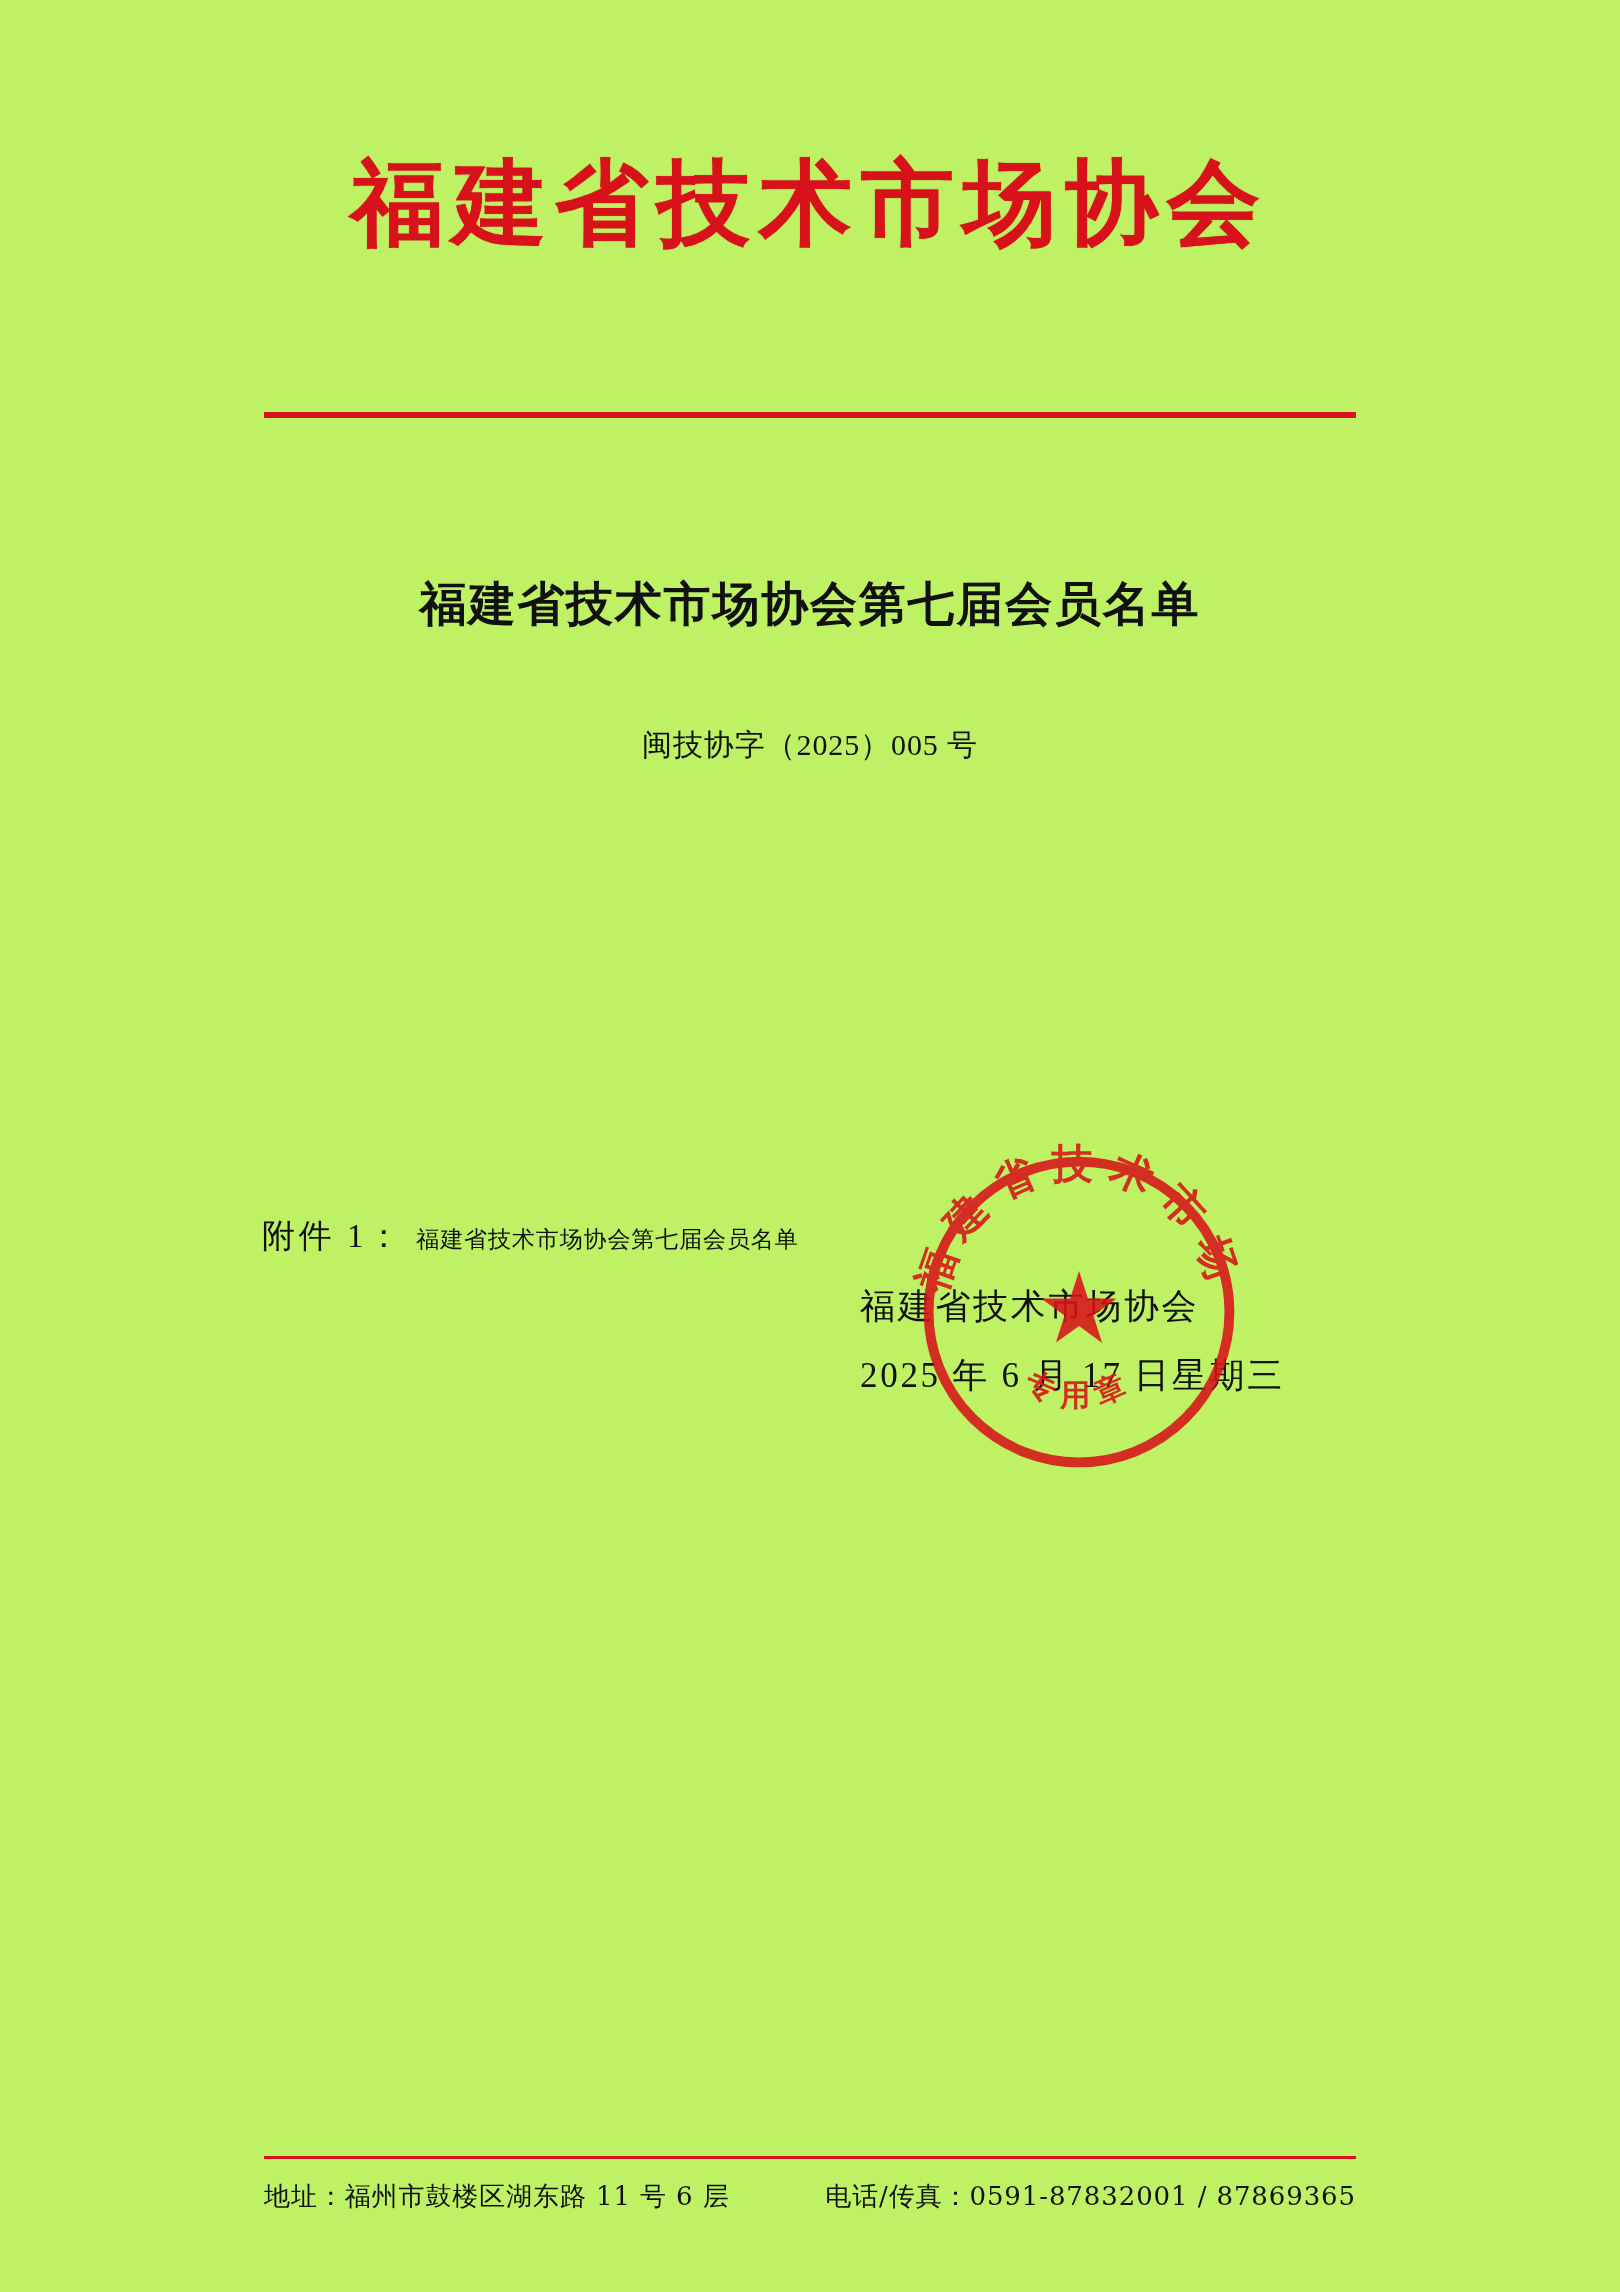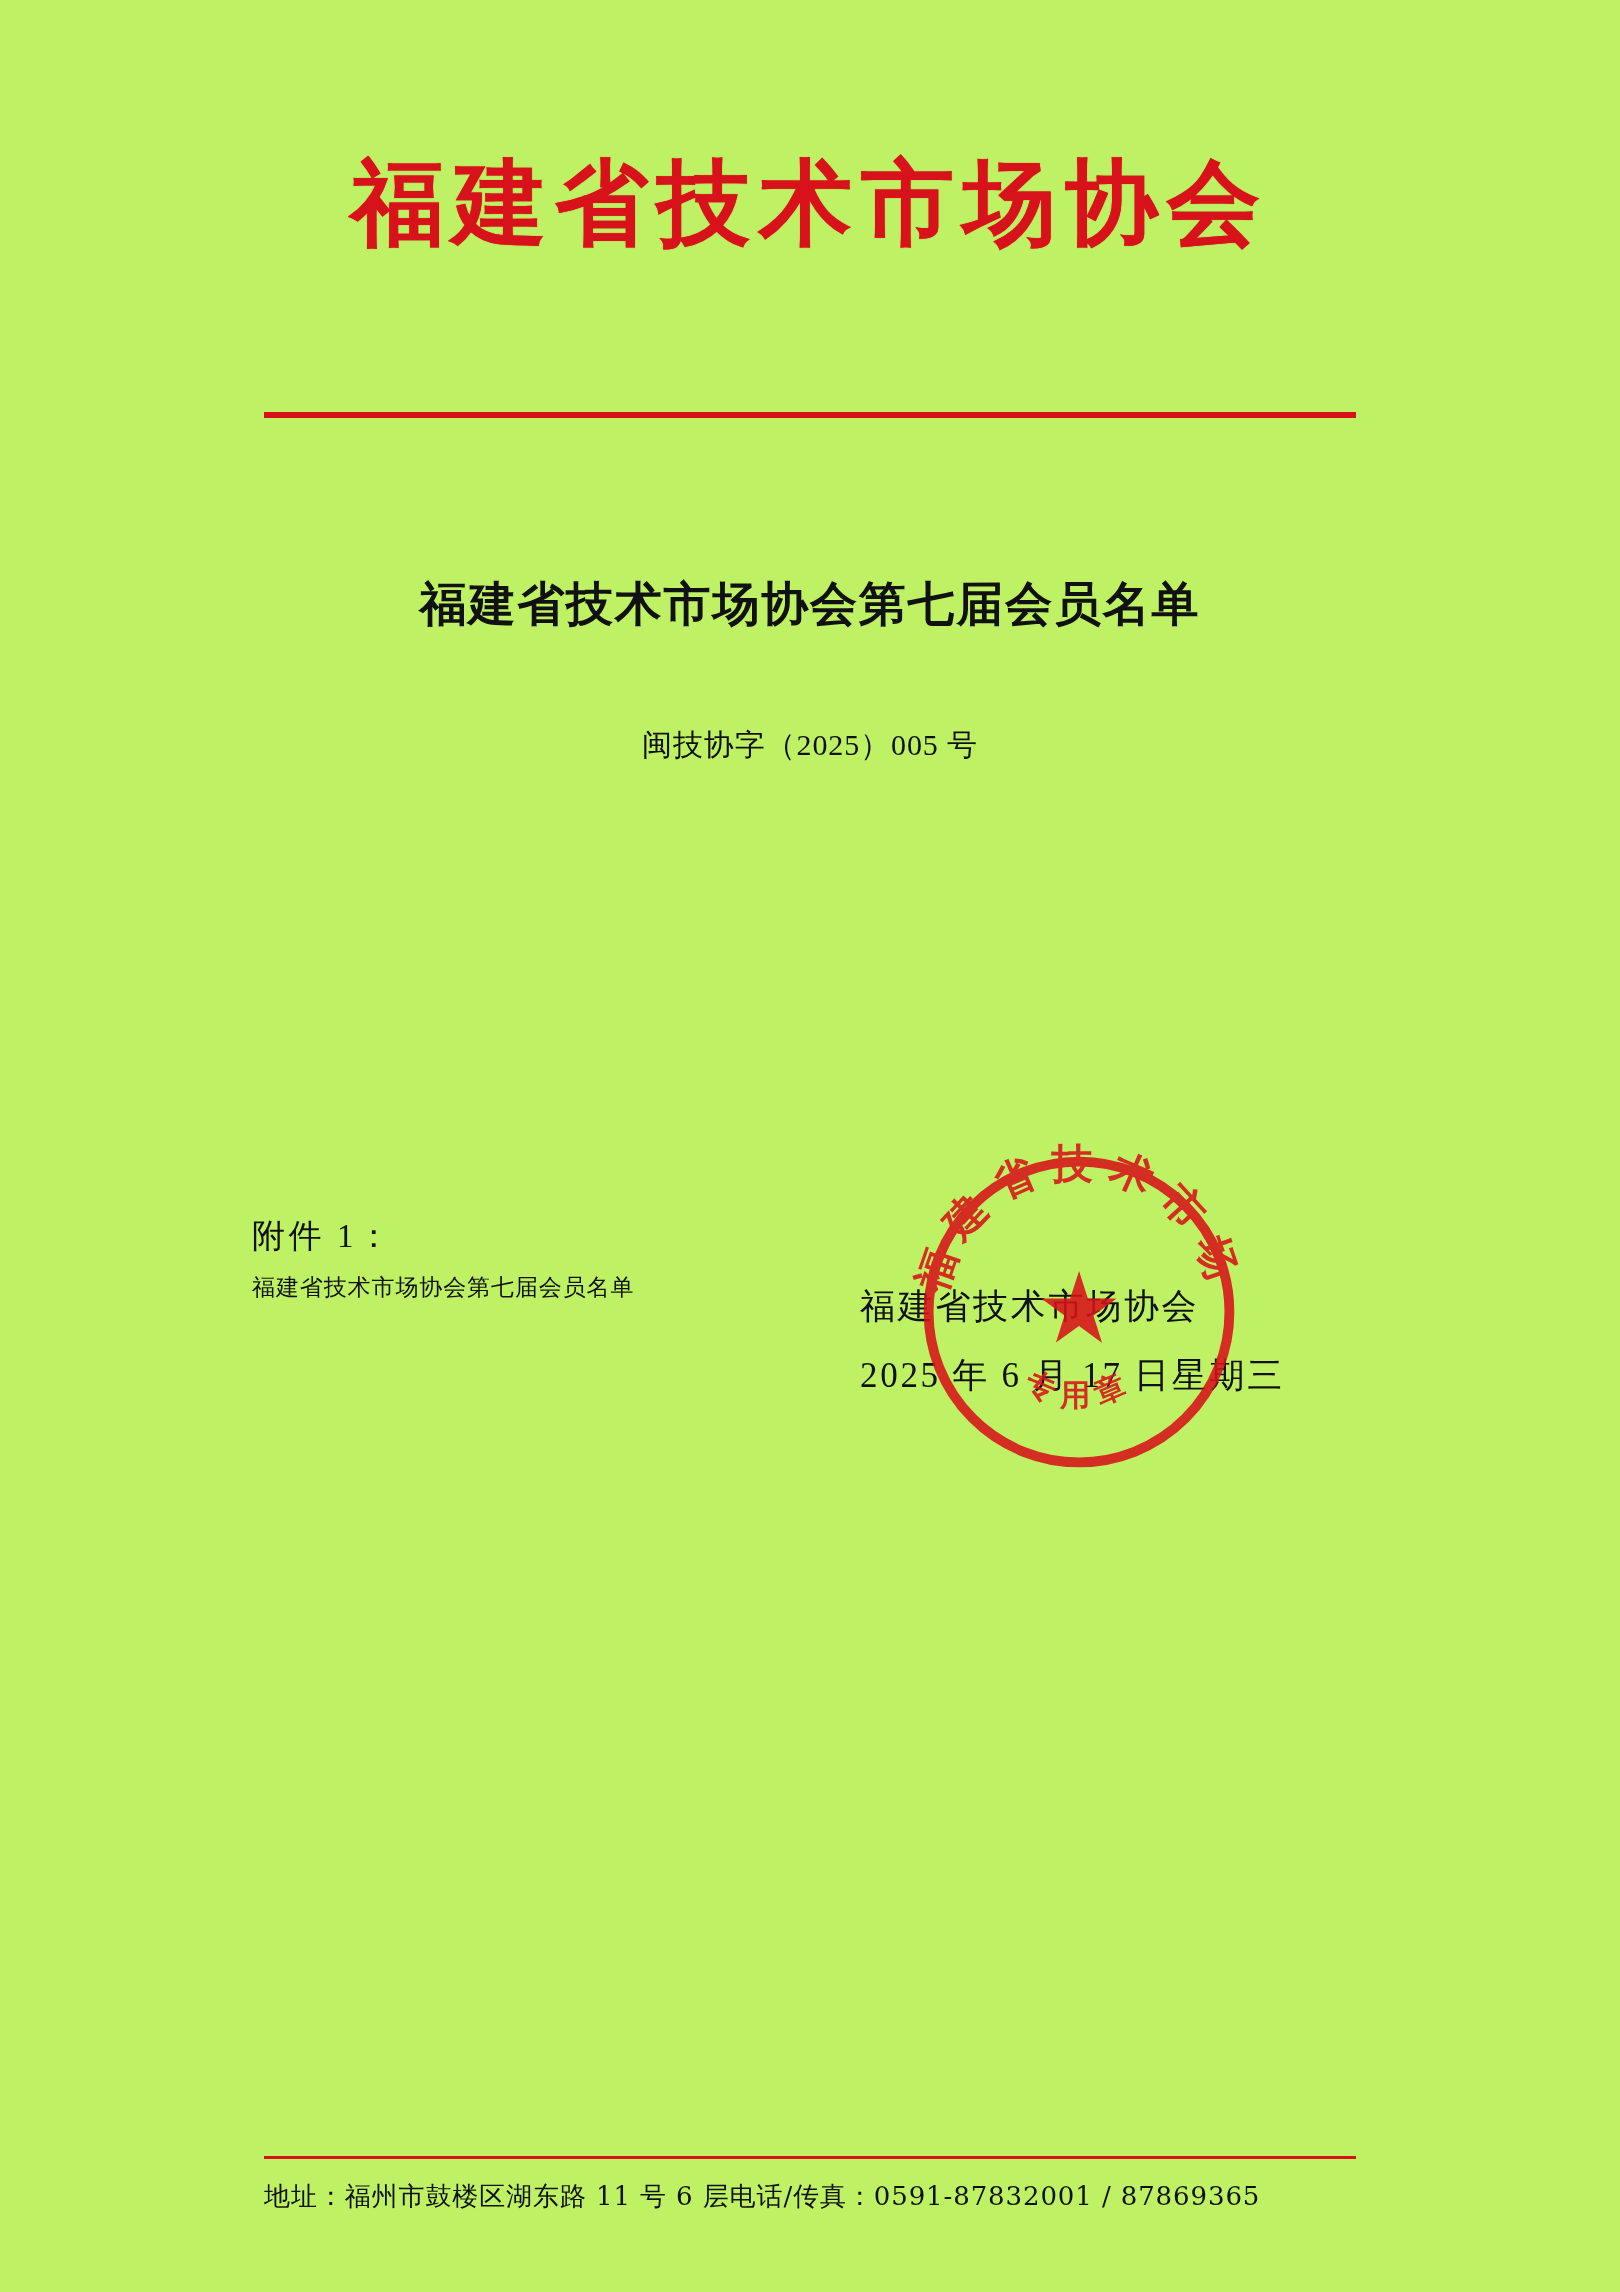--- a/index.html
+++ b/index.html
@@ -92,26 +92,25 @@
     text-indent: 2em;
   }
   .list-item {
     text-indent: 2em;
   }
 
   
   .attachment {
     position: absolute;
     top: 1214px;
-    left: 252px;
+    left: 262px;
     width: 1106px;
     display: flex;
     align-items: baseline;
     gap: 12.5px;
-    flex-direction: column;
   }
   .attachment-label {
     font-size: 33px;
     letter-spacing: 3.6px;
     color: #111;
   }
   .attachment-value {
     font-size: 23px;
     letter-spacing: 0.9px;
     color: #111;
@@ -160,20 +159,21 @@
     right: 264px;
     height: 2.7px;
     background: #d8121a;
   }
   .footer {
     position: absolute;
     bottom: 79px;
     left: 264px;
     right: 264px;
     display: flex;
+    justify-content: space-between;
     font-size: 26px;
     color: #111;
     letter-spacing: 0.9px;
     font-family: "DejaVu Serif", "Liberation Serif", serif;
   }
 </style>
 </head>
 <body>
 
 <div class="page">

